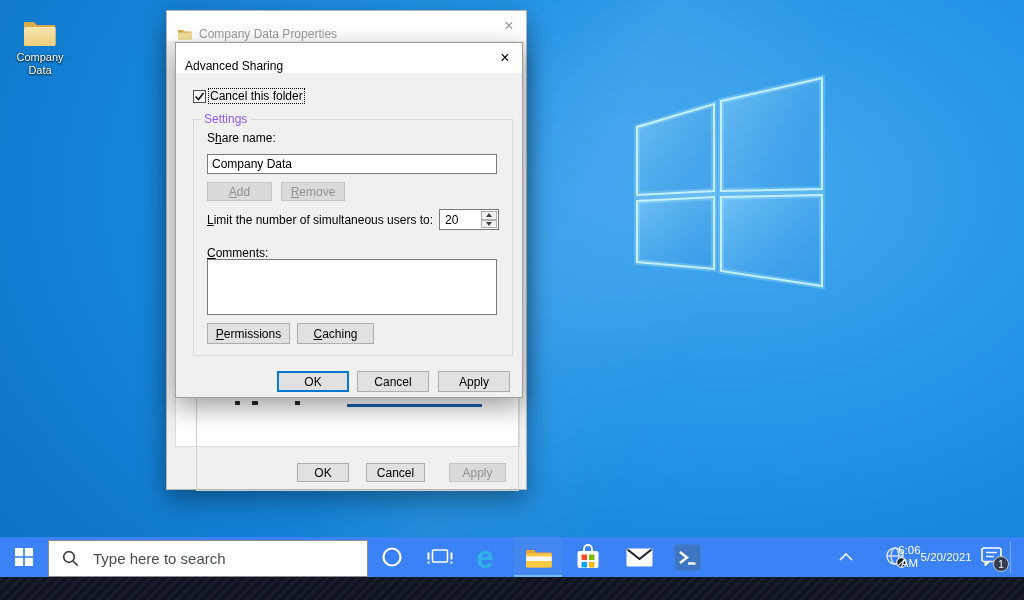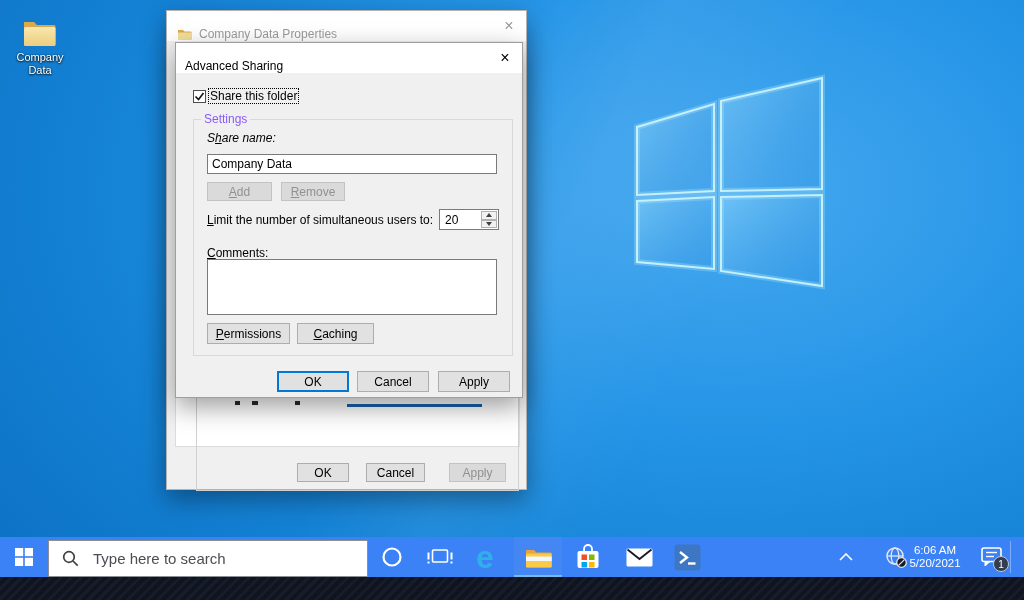--- a/index.html
+++ b/index.html
@@ -90,21 +90,21 @@
   .tb-btn.active { background:rgba(130,170,220,0.14); }
   .tb-underline { position:absolute; left:0; bottom:0; width:100%; height:2px;
     background:#76b9ed; }
   #search-box { position:absolute; left:48px; top:3px; width:320px; height:37px;
     background:#fff; border:1px solid #8b8e92; display:flex; align-items:center; }
   #search-box input { flex:1; border:none; outline:none; font-size:15px;
     font-family:inherit; color:#202124; background:transparent; }
   #search-box input::placeholder { color:#4a4d52; opacity:1; }
   #search-box svg { margin:0 14px 0 13px; flex:0 0 auto; }
   #clock { position:absolute; left:903px; top:0; width:64px; height:40px;
-    display:flex; flex-direction:column; align-items:center; justify-content:center;
+    display:flex; flex-direction:row; align-items:center; justify-content:center;
     color:#fff; font-size:11.5px; line-height:13px; text-align:center; }
   #show-desktop { position:absolute; left:1010px; top:4px; width:1px; height:32px;
     background:rgba(255,255,255,0.35); }
   .badge { position:absolute; right:3px; bottom:5px; width:16px; height:16px;
     border-radius:50%; background:#333d4f; border:1px solid #c2c7d0; color:#fff;
     font-size:10px; display:flex; align-items:center; justify-content:center; }
 </style>
 </head>
 <body>
 
@@ -175,27 +175,27 @@
     <div class="titlebar">
       <span class="t-title" style="margin-left:9px">Advanced Sharing</span>
       <div class="close-btn">×</div>
     </div>
 
     <div class="checkbox" style="left:17px; top:47px;">
       <svg width="11" height="11">
         <polyline points="1.5,5.5 4.5,8.5 9.5,2" fill="none" stroke="#111" stroke-width="1.6"></polyline>
       </svg>
     </div>
-    <label class="cb-label" style="left:33px; top:46px;">Share this folder</label>
+    <label class="cb-label" style="left:33px; top:46px;">Cancel this folder</label>
 
     <div class="groupbox" style="left:17px; top:76px; width:320px; height:237px;">
       <span class="glabel">Settings</span>
     </div>
 
-    <span class="lbl12" style="left:31px; top:88px;font-style:italic;">S<u>h</u>are name:</span>
+    <span class="lbl12" style="left:31px; top:88px;">S<u>h</u>are name:</span>
     <input class="field" style="left: 31px; top: 111px; width: 290px; height: 20px;" value="Company Data">
 
     <button class="btn disabled" style="left:31px; top:139px; width:65px; height:19px;"><u>A</u>dd</button>
     <button class="btn disabled" style="left:105px; top:139px; width:64px; height:19px;"><u>R</u>emove</button>
 
     <span class="lbl12" style="left:31px; top:170px;"><u>L</u>imit the number of simultaneous users to:</span>
     <div id="spinner">
       <input value="20" style="">
       <div id="spin-btns">
         <div class="spin-b" style="top:0;">

